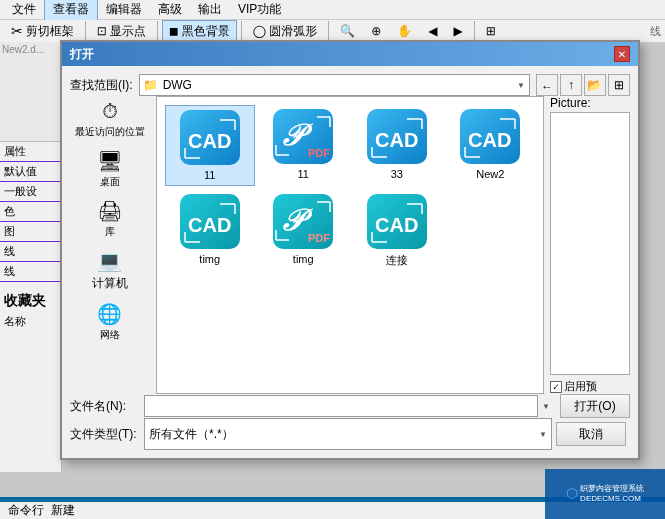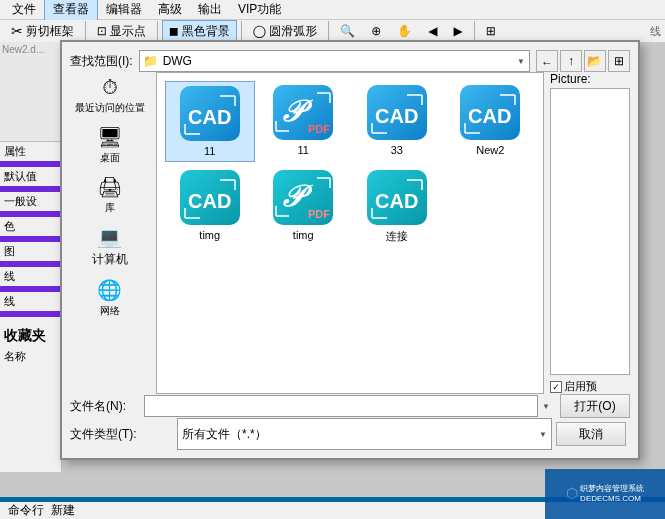--- a/index.html
+++ b/index.html
@@ -214,21 +214,20 @@
     }
     .filetype-combo {
       flex: 1;
       height: 32px;
       border: 1px solid #999;
       background: white;
       display: flex;
       align-items: center;
       padding: 0 4px;
       gap: 4px;
-      margin-left: 33px;
     }
     .filetype-combo-text { flex: 1; font-size: 12px; }
 
     .dialog-action-btns {
       display: flex;
       flex-direction: column;
       gap: 4px;
       margin-left: 6px;
     }
     .action-btn {
@@ -262,21 +261,21 @@
       height: 430px;
       background: #f0f0f0;
       border-right: 1px solid #bbb;
       z-index: 1;
       font-size: 11px;
       overflow: hidden;
     }
 
     .side-props-item {
       padding: 2px 4px;
-      border-bottom: 6px solid #6d28d9;
+      border-bottom: 1px solid #6d28d9;
       color: #000;
       font-size: 11px;
     }
 
     
     .status-bar {
       position: absolute;
       bottom: 0;
       left: 0;
       width: 665px;
@@ -426,20 +425,24 @@
     <div class="side-props-item">色</div>
     <div class="side-props-item">图</div>
     <div class="side-props-item">线</div>
     <div class="side-props-item">线</div>
     <div style="margin-top:8px; padding:2px 4px; font-size:14px; font-weight:bold;">收藏夹</div>
     <div style="padding:2px 4px; font-size:11px;">名称</div>
   </div>
 
   <div class="dialog-overlay">
 
+    <div class="dialog-titlebar">
+      <span class="dialog-title-text">打开</span>
+      <div class="dialog-close-btn">✕</div>
+    </div>
 
     <div class="dialog-body">
 
       <div class="lookin-row">
         <span class="lookin-label">查找范围(I):</span>
         <div class="lookin-combo">
           <span style="color:#f0a020;">📁</span>
           <span class="lookin-combo-text">DWG</span>
           <span class="lookin-combo-arrow">▼</span>
         </div>

